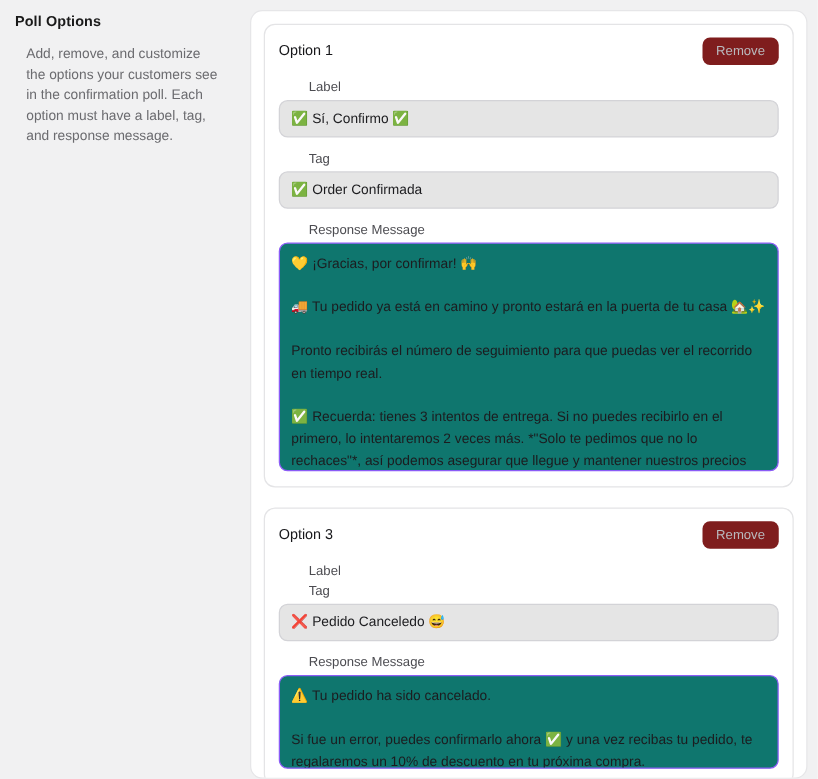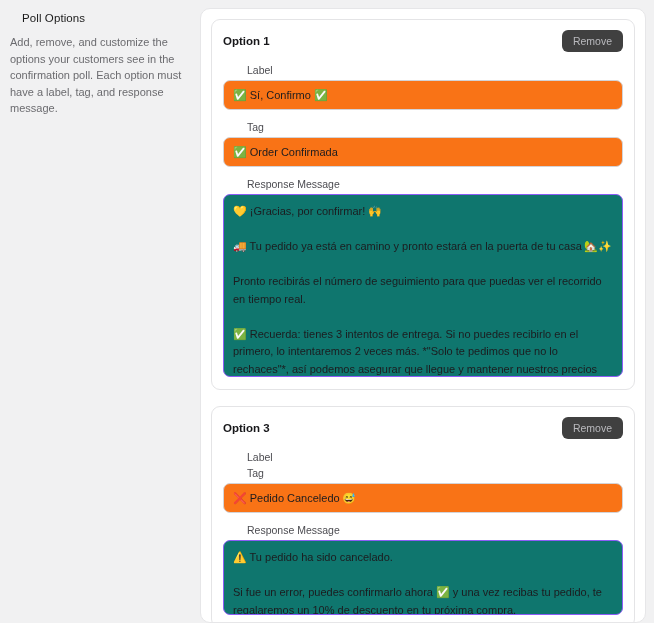--- a/index.html
+++ b/index.html
@@ -18,30 +18,30 @@
   }
   
   .side {
     width: 200px;
     flex: 0 0 200px;
     padding: 12px 14px 0 10px;
     background: #f1f1f2;
   }
   .side-title {
     font-size: 11.5px;
-    font-weight: normal;
+    font-weight: bold;
     color: #1a1a1a;
     letter-spacing: .1px;
-    margin: 0 0 10px 12px;
+    margin: 0 0 10px 2px;
   }
   .side-desc {
     font-size: 11px;
     line-height: 16.5px;
     color: #6b6b6f;
-    margin: 0;
+    margin: 11px;
   }
   
   .panel-wrap {
     flex: 1 1 auto;
     padding: 8px 8px 0 0;
     min-width: 0;
   }
   .panel {
     background: #ffffff;
     border: 1px solid #e6e6e8;
@@ -59,44 +59,44 @@
     margin-bottom: 16px;
   }
   .opt-head {
     display: flex;
     align-items: center;
     justify-content: space-between;
     margin-bottom: 12px;
   }
   .opt-title {
     font-size: 11.5px;
-    font-weight: bold;
+    font-weight: normal;
     color: #17171a;
   }
   .remove-btn {
     font-size: 10.5px;
     color: #b9b9bd;
-    background: #404040;
+    background: #7f1d1d;
     border: none;
     border-radius: 6px;
     padding: 5px 11px;
     font-family: "Liberation Sans", sans-serif;
     cursor: default;
   }
   .field-label {
     font-size: 10.5px;
     color: #4c4c51;
     margin: 0 0 4px 1px;
     padding-left: 23px;
   }
   .text-input {
     width: 100%;
     border: 1px solid #d3d3d7;
     border-radius: 7px;
-    background: #f97316;
+    background: #e5e5e5;
     padding: 6px 9px;
     font-size: 11px;
     color: #1c1c1f;
     font-family: "Liberation Sans", sans-serif;
     line-height: 16px;
     margin-bottom: 11px;
     display: block;
   }
   .text-input:last-child { margin-bottom: 0; }
   .textarea {

